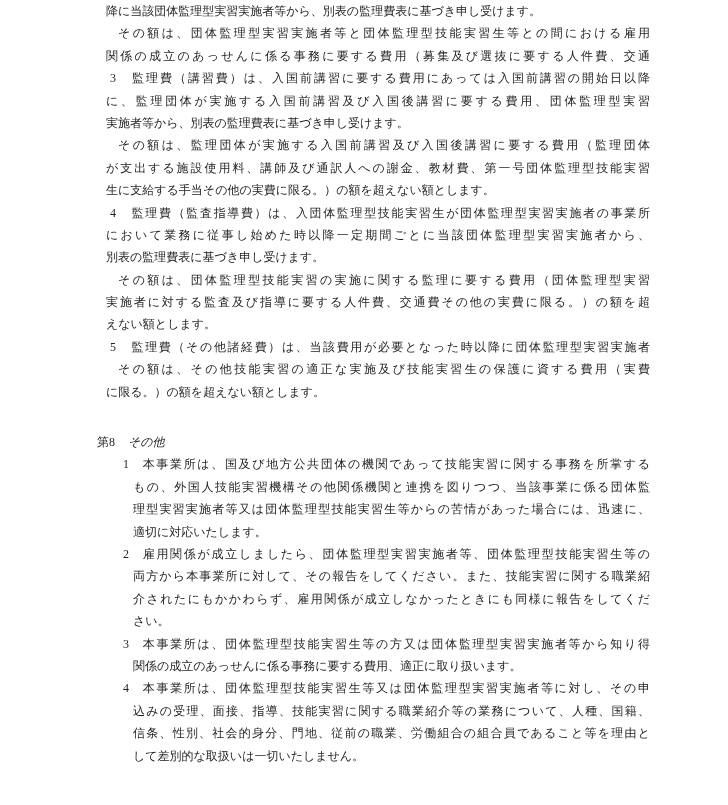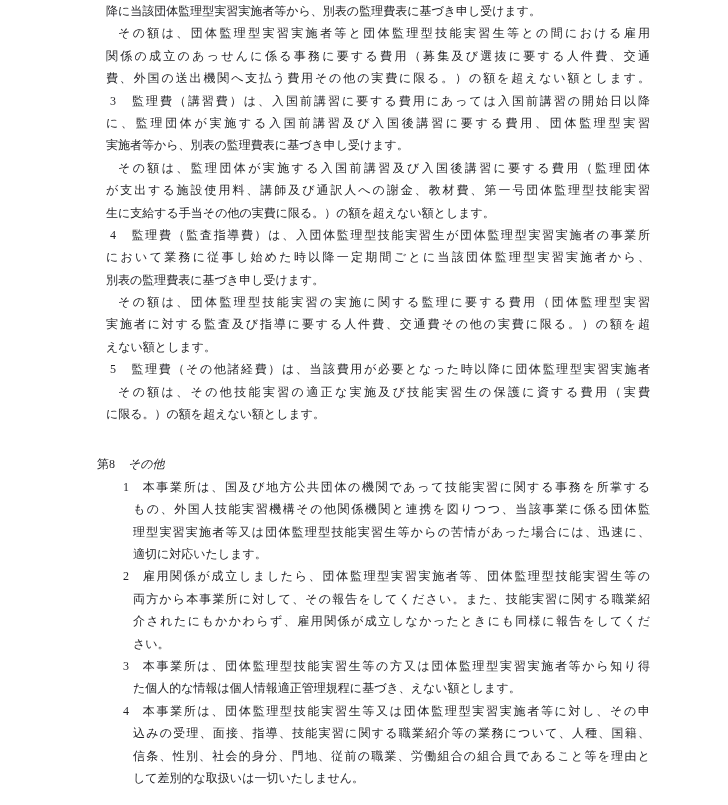--- a/index.html
+++ b/index.html
@@ -37,21 +37,20 @@
   .hdr-title{margin-left:13px;font-style:italic;}
 </style>
 </head>
 <body>
 
 <div class="page">
 
   <div class="ln a-wrap">降に当該団体監理型実習実施者等から、別表の監理費表に基づき申し受けます。</div>
   <div class="ln a-para just">その額は、団体監理型実習実施者等と団体監理型技能実習生等との間における雇用</div>
   <div class="ln a-wrap just">関係の成立のあっせんに係る事務に要する費用（募集及び選抜に要する人件費、交通</div>
-  <div class="ln a-wrap just">費、外国の送出機関へ支払う費用その他の実費に限る。）の額を超えない額とします。</div>
 
   <div class="ln a-num just"><span class="num-a">3</span><span>監理費（講習費）は、入国前講習に要する費用にあっては入国前講習の開始日以降</span></div>
   <div class="ln a-wrap just">に、監理団体が実施する入国前講習及び入国後講習に要する費用、団体監理型実習</div>
   <div class="ln a-wrap">実施者等から、別表の監理費表に基づき申し受けます。</div>
   <div class="ln a-para just">その額は、監理団体が実施する入国前講習及び入国後講習に要する費用（監理団体</div>
   <div class="ln a-wrap just">が支出する施設使用料、講師及び通訳人への謝金、教材費、第一号団体監理型技能実習</div>
   <div class="ln a-wrap">生に支給する手当その他の実費に限る。）の額を超えない額とします。</div>
 
   <div class="ln a-num just"><span class="num-a">4</span><span>監理費（監査指導費）は、入団体監理型技能実習生が団体監理型実習実施者の事業所</span></div>
   <div class="ln a-wrap just">において業務に従事し始めた時以降一定期間ごとに当該団体監理型実習実施者から、</div>
@@ -70,20 +69,20 @@
   <div class="ln b-wrap just">もの、外国人技能実習機構その他関係機関と連携を図りつつ、当該事業に係る団体監</div>
   <div class="ln b-wrap just">理型実習実施者等又は団体監理型技能実習生等からの苦情があった場合には、迅速に、</div>
   <div class="ln b-wrap">適切に対応いたします。</div>
 
   <div class="ln b-num just"><span class="num-b">2</span><span>雇用関係が成立しましたら、団体監理型実習実施者等、団体監理型技能実習生等の</span></div>
   <div class="ln b-wrap just">両方から本事業所に対して、その報告をしてください。また、技能実習に関する職業紹</div>
   <div class="ln b-wrap just">介されたにもかかわらず、雇用関係が成立しなかったときにも同様に報告をしてくだ</div>
   <div class="ln b-wrap">さい。</div>
 
   <div class="ln b-num just"><span class="num-b">3</span><span>本事業所は、団体監理型技能実習生等の方又は団体監理型実習実施者等から知り得</span></div>
-  <div class="ln b-wrap">た個人的な情報は個人情報適正管理規程に基づき、えない額とします。</div>
+  <div class="ln b-wrap">関係の成立のあっせんに係る事務に要する費用、適正に取り扱います。</div>
 
   <div class="ln b-num just"><span class="num-b">4</span><span>本事業所は、団体監理型技能実習生等又は団体監理型実習実施者等に対し、その申</span></div>
   <div class="ln b-wrap just">込みの受理、面接、指導、技能実習に関する職業紹介等の業務について、人種、国籍、</div>
   <div class="ln b-wrap just">信条、性別、社会的身分、門地、従前の職業、労働組合の組合員であること等を理由と</div>
   <div class="ln b-wrap">して差別的な取扱いは一切いたしません。</div>
 
 </div>
 
 </body></html>

